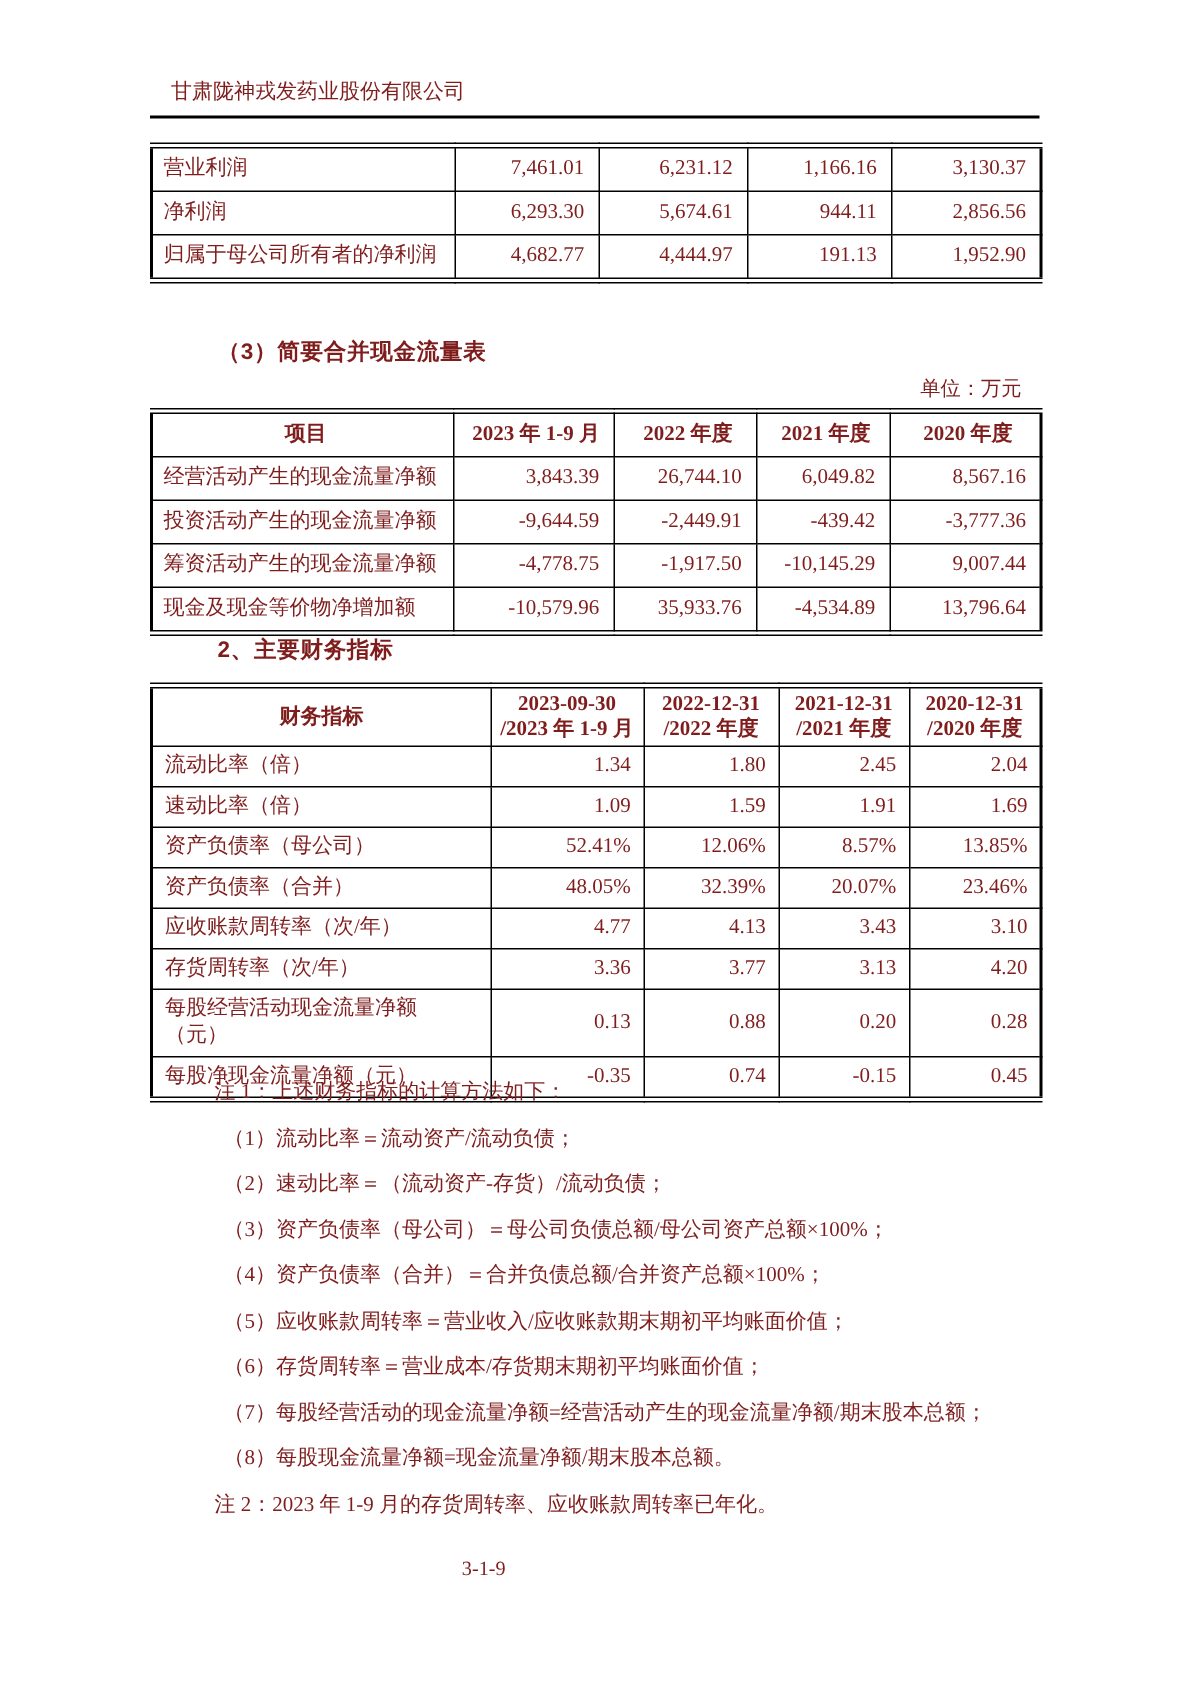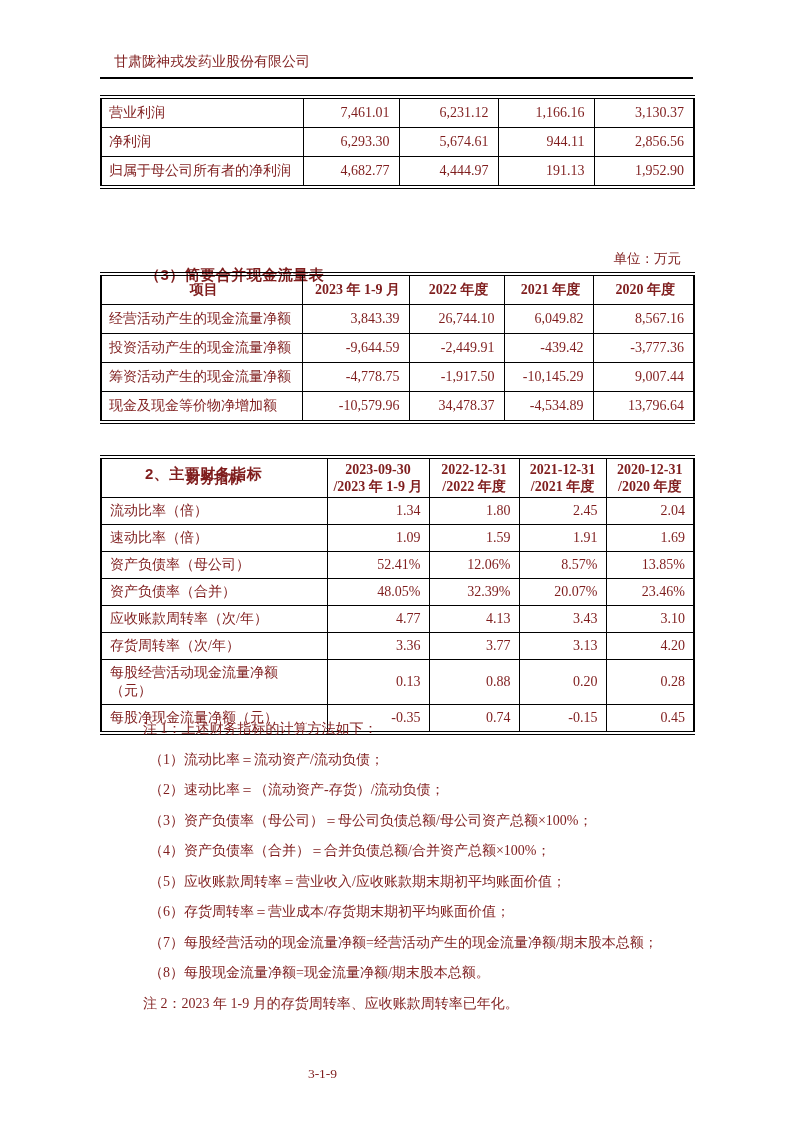--- a/index.html
+++ b/index.html
@@ -46,36 +46,35 @@
   table.fin td.num { text-align: right; padding-right: 9px; }
   #indicators-table th { padding: 2px 3px; line-height: 17px; white-space: pre-line; }
   #indicators-table td { padding: 4px 8px; }
 
   
   .section-heading {
     position: absolute; left: 145px;
     font-family: "Liberation Sans", "DejaVu Sans", sans-serif;
     font-weight: bold; font-size: 15px; line-height: 20px;
     letter-spacing: 0.5px;
-    margin-top: 40px;
   }
   .unit-label {
     position: absolute; left: 88px; width: 593px;
     text-align: right; font-size: 13.5px; line-height: 18px; font-family: Liberation Serif, serif;
   }
 
   
   .notes { position: absolute; left: 143px; top: 720px; width: 545px; font-size: 14px; }
   .notes p { margin: 0 0 12px 0; line-height: 18.5px; }
   .notes p.item { padding-left: 6px; }
 
   
   .page-footer {
     position: absolute; top: 1038px; left: 0; width: 645px;
-    text-align: center; font-size: 13.5px; margin-top: 28px;
+    text-align: center; font-size: 13.5px;
   }
 </style>
 </head>
 <body>
 
 <div class="page">
 
   <div class="doc-header">
     <span>甘肃陇神戎发药业股份有限公司</span>
   </div>
@@ -150,21 +149,21 @@
     <tr>
       <td class="lbl">筹资活动产生的现金流量净额</td>
       <td class="num">-4,778.75</td>
       <td class="num">-1,917.50</td>
       <td class="num">-10,145.29</td>
       <td class="num">9,007.44</td>
     </tr>
     <tr>
       <td class="lbl">现金及现金等价物净增加额</td>
       <td class="num">-10,579.96</td>
-      <td class="num">34,478.37</td>
+      <td class="num">35,933.76</td>
       <td class="num">-4,534.89</td>
       <td class="num">13,796.64</td>
     </tr>
   </tbody>
     </table>
 
   <div class="section-heading" style="top:424px">2、主要财务指标</div>
 
   <table class="fin" id="indicators-table" style="top:455px">
     <colgroup>

